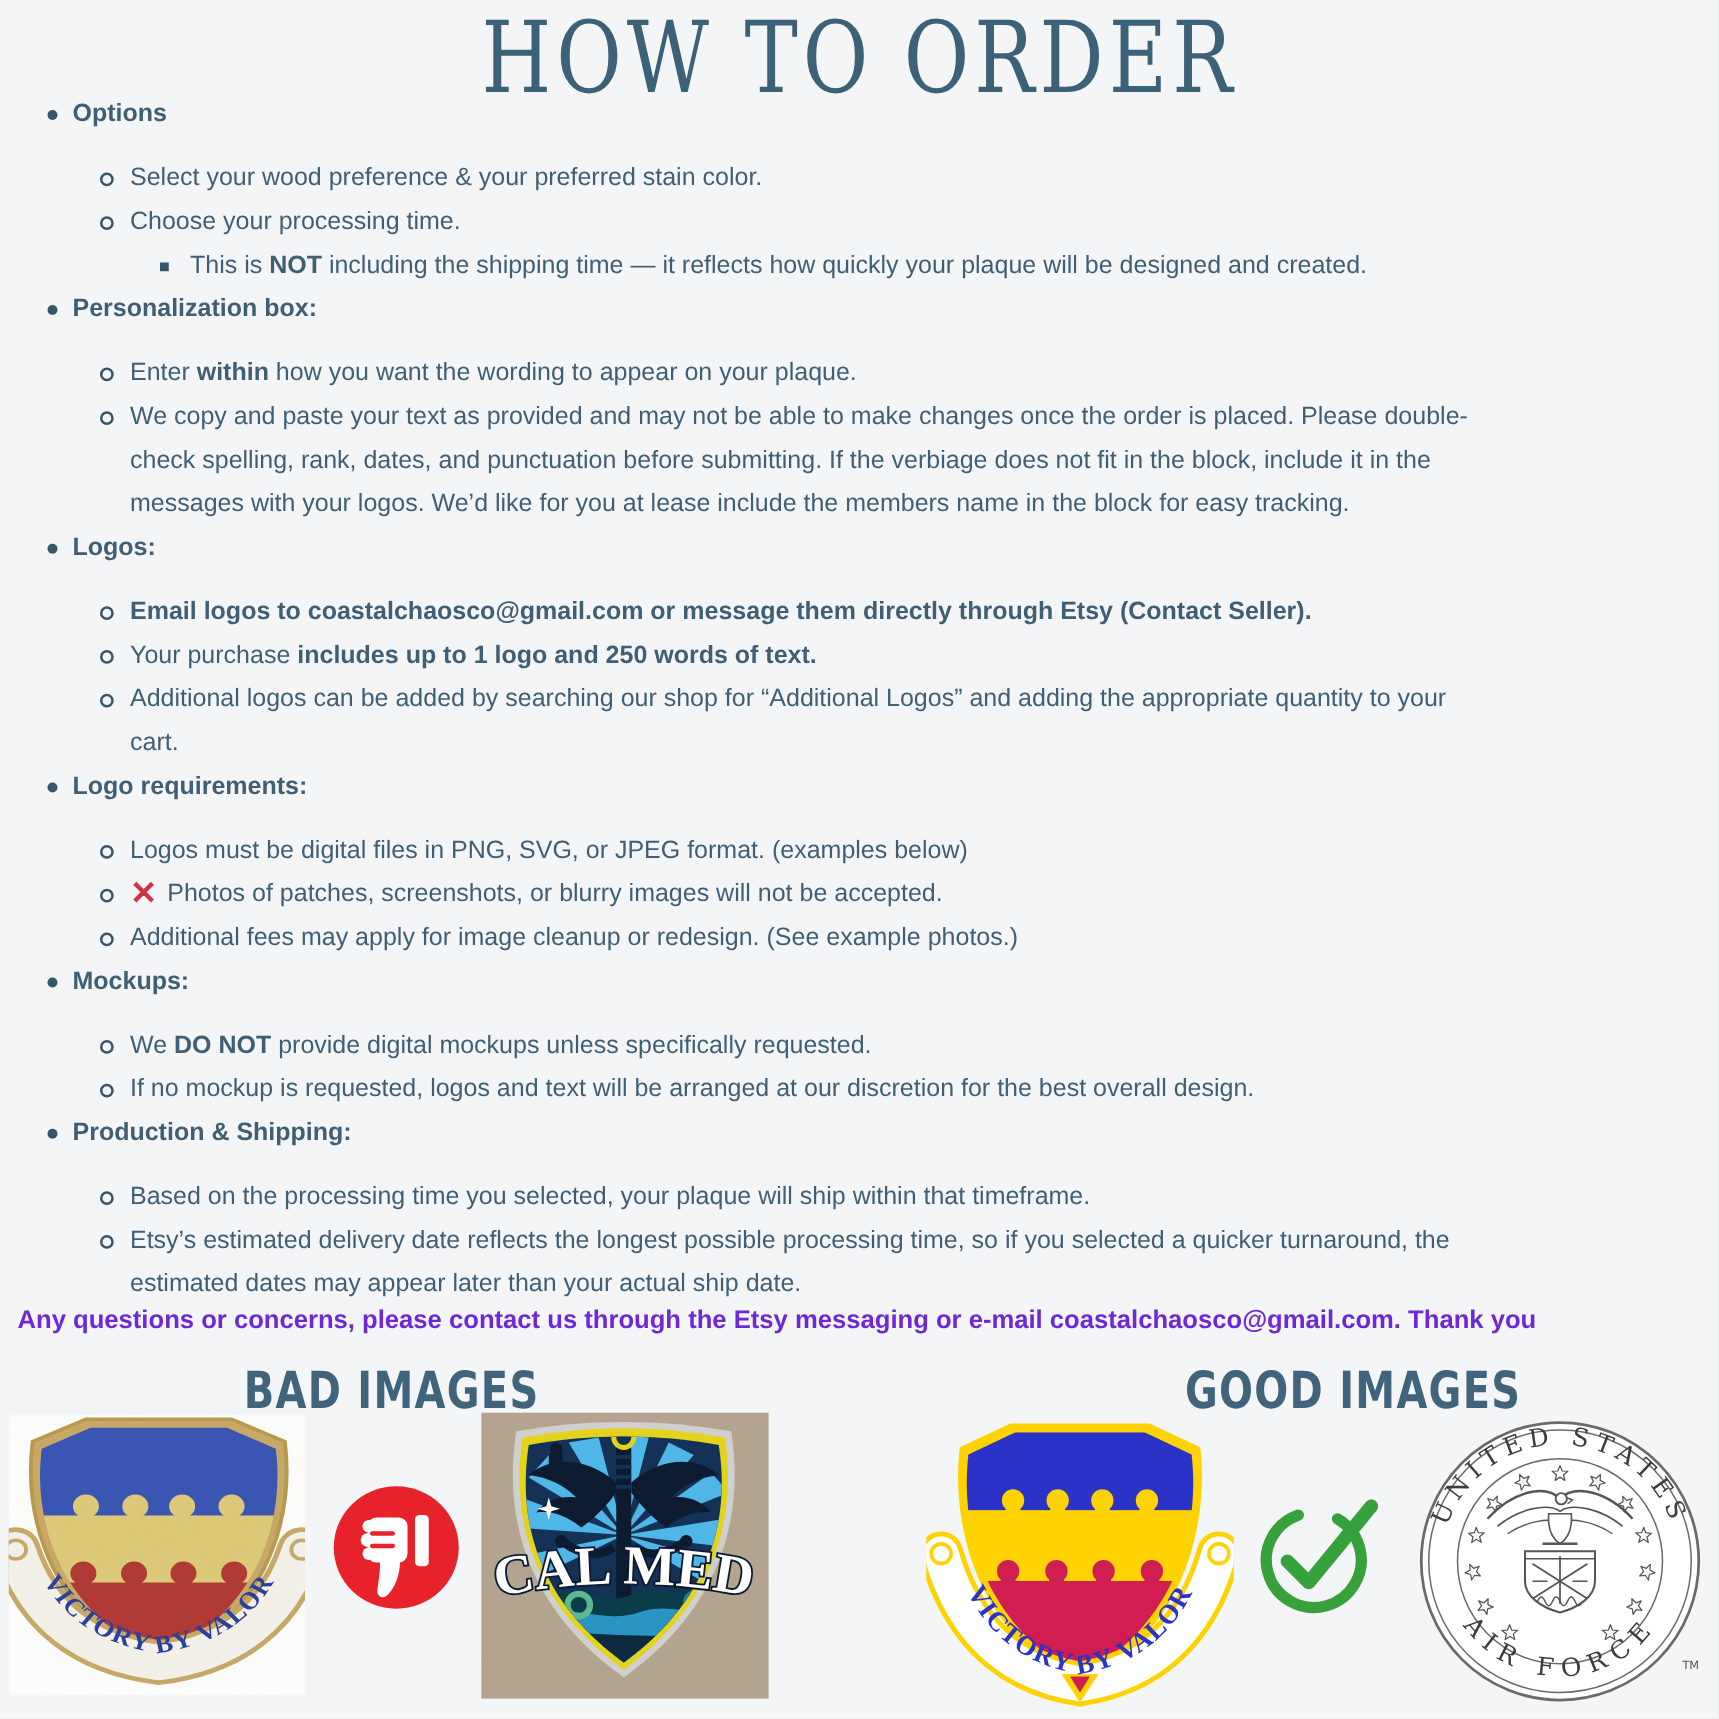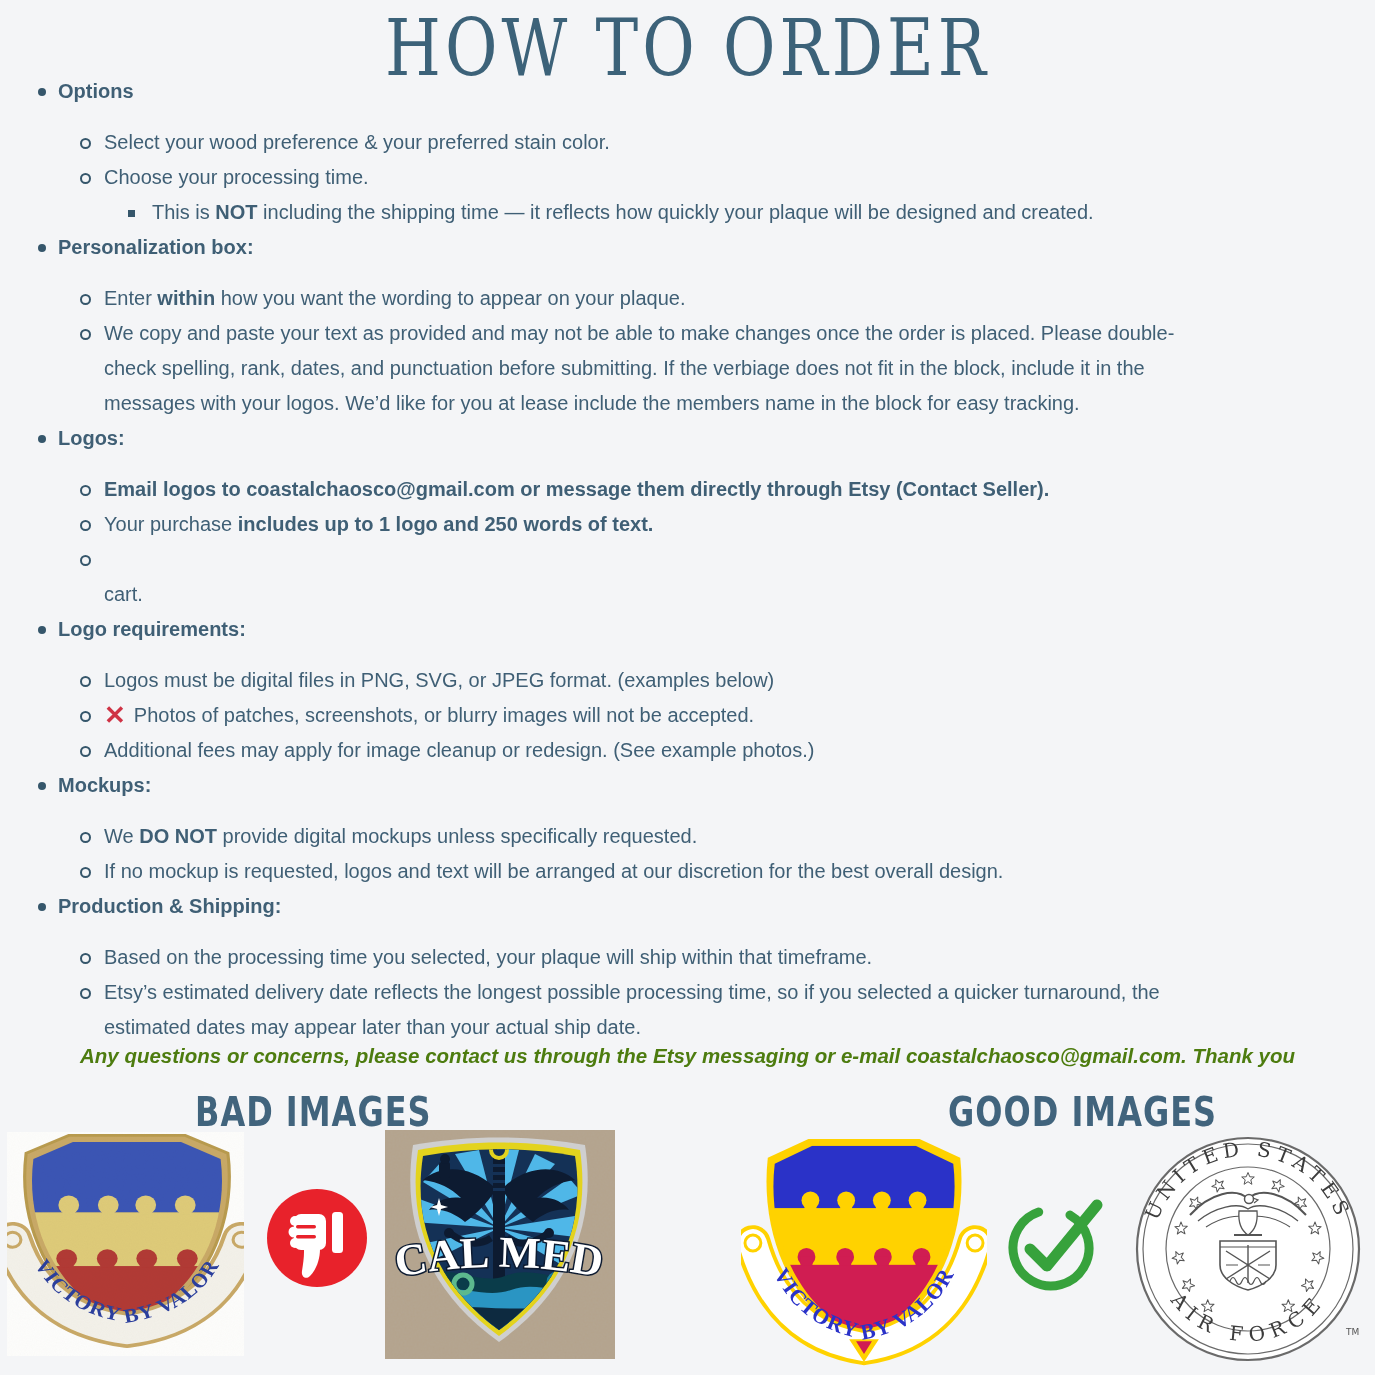--- a/index.html
+++ b/index.html
@@ -19,22 +19,22 @@
   ul.lvl1 > li{padding-left:26px;}
   ul.lvl1 > li::before{content:"";position:absolute;left:2px;top:13px;width:7px;height:7px;
         border-radius:50%;border:2.5px solid #35566b;background:transparent;}
   ul.lvl2{margin-left:20px;}
   ul.lvl2 > li{padding-left:28px;}
   ul.lvl2 > li::before{content:"";position:absolute;left:4px;top:15px;width:7px;height:7px;
         background:#35566b;}
   .b{font-weight:bold;text-align:right;}
   .xmark{color:#cf3345;font-weight:bold;font-size:26px;margin-right:8px;
          display:inline-block;vertical-align:-2px;line-height:20px;}
-  .footer{position:absolute;top:1038px;left:14px;right:14px;text-align:center;
-          font-weight:bold;font-size:20.5px;line-height:35px;color:#4d7c0f;font-style:italic;}
+  .footer{position:absolute;top:1038px;left:14px;right:14px;
+          font-weight:bold;font-size:20.5px;line-height:35px;color:#6d28d9;}
   .gal-heading{position:absolute;top:1088px;text-align:center;
           font-family:"DejaVu Sans",sans-serif;font-weight:bold;font-size:32px;letter-spacing:1px;
           color:#41647d;transform:scaleY(1.28);transform-origin:top center;white-space:nowrap;}
   #bad-heading{left:195px;width:215px;}
   #good-heading{left:948px;width:228px;}
   .gfx{position:absolute;}
   #bad-patch{left:7px;top:1132px;}
   #thumbs{left:264px;top:1188px;}
   #cal-med{left:385px;top:1130px;}
   #good-shield{left:741px;top:1124px;}
@@ -56,21 +56,21 @@
                 <li><span>This is </span><span class="b">NOT</span><span> including the shipping time — it reflects how quickly your plaque will be designed and created.</span></li>
               </ul></li>
           </ul></li>
         <li><span class="heading">Personalization box:</span><ul class="lvl1">
             <li><span>Enter </span><span class="b">within</span><span> how you want the wording to appear on your plaque.</span></li>
             <li><span>We copy and paste your text as provided and may not be able to make changes once the order is placed. Please double-</span><br><span>check spelling, rank, dates, and punctuation before submitting. If the verbiage does not fit in the block, include it in the</span><br><span>messages with your logos. We’d like for you at lease include the members name in the block for easy tracking.</span></li>
           </ul></li>
         <li><span class="heading">Logos:</span><ul class="lvl1">
             <li><span class="b">Email logos to coastalchaosco@gmail.com or message them directly through Etsy (Contact Seller).</span></li>
             <li><span>Your purchase </span><span class="b">includes up to 1 logo and 250 words of text.</span></li>
-            <li><br><span>cart.</span></li>
+            <li><span>Additional logos can be added by searching our shop for “Additional Logos” and adding the appropriate quantity to your</span><br><span>cart.</span></li>
           </ul></li>
         <li><span class="heading">Logo requirements:</span><ul class="lvl1">
             <li><span>Logos must be digital files in PNG, SVG, or JPEG format. (examples below)</span></li>
             <li><span class="xmark">✕</span><span>Photos of patches, screenshots, or blurry images will not be accepted.</span></li>
             <li><span>Additional fees may apply for image cleanup or redesign. (See example photos.)</span></li>
           </ul></li>
         <li><span class="heading">Mockups:</span><ul class="lvl1">
             <li><span>We </span><span class="b">DO NOT</span><span> provide digital mockups unless specifically requested.</span></li>
             <li><span>If no mockup is requested, logos and text will be arranged at our discretion for the best overall design.</span></li>
           </ul></li>

